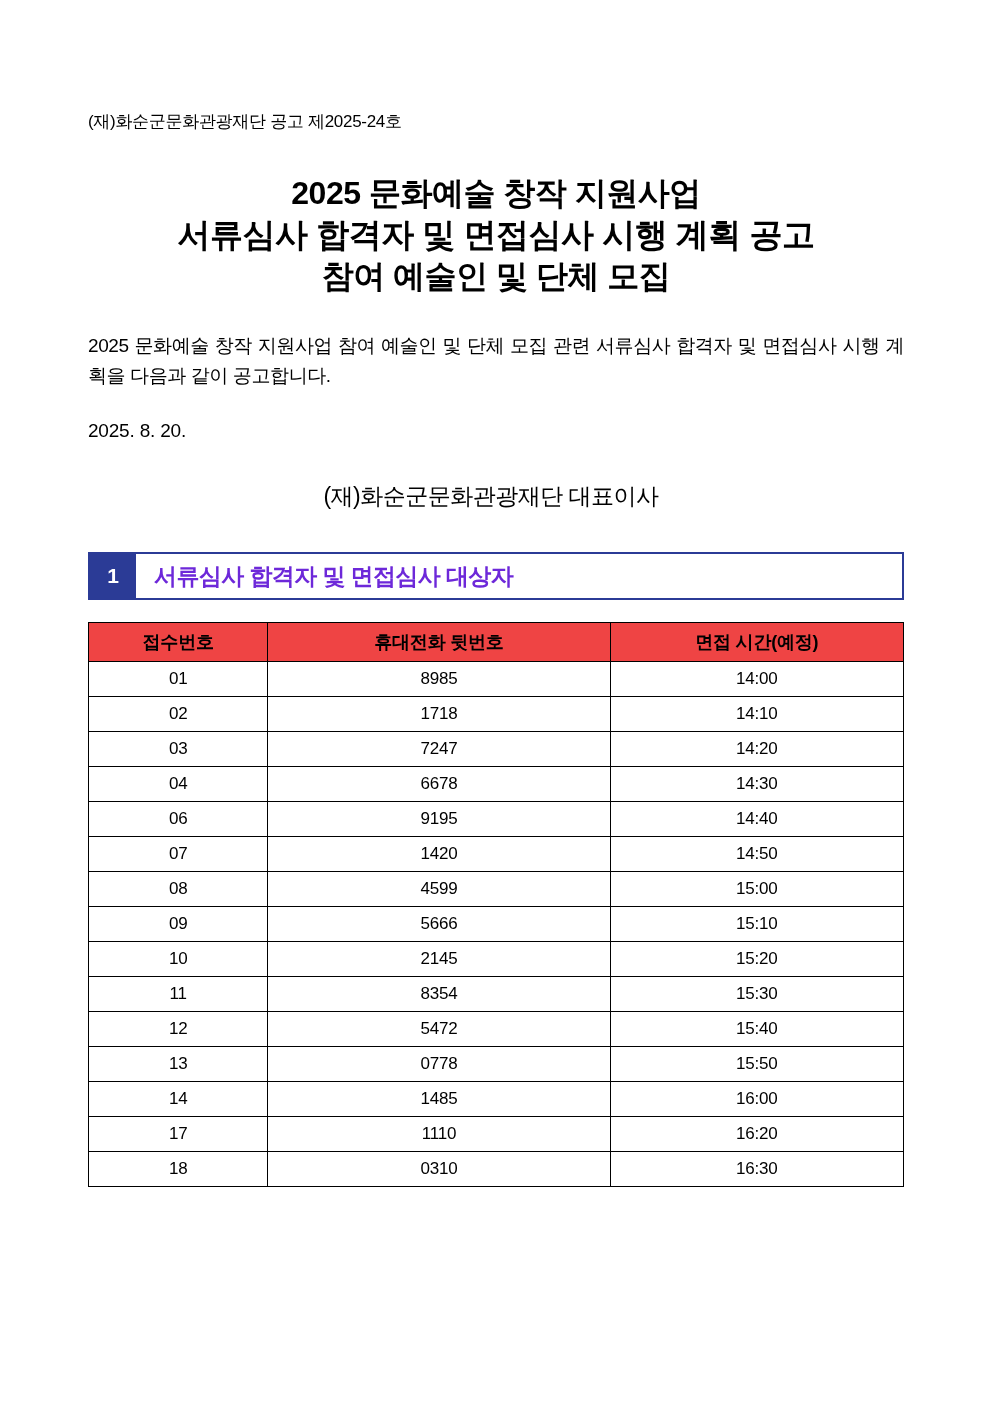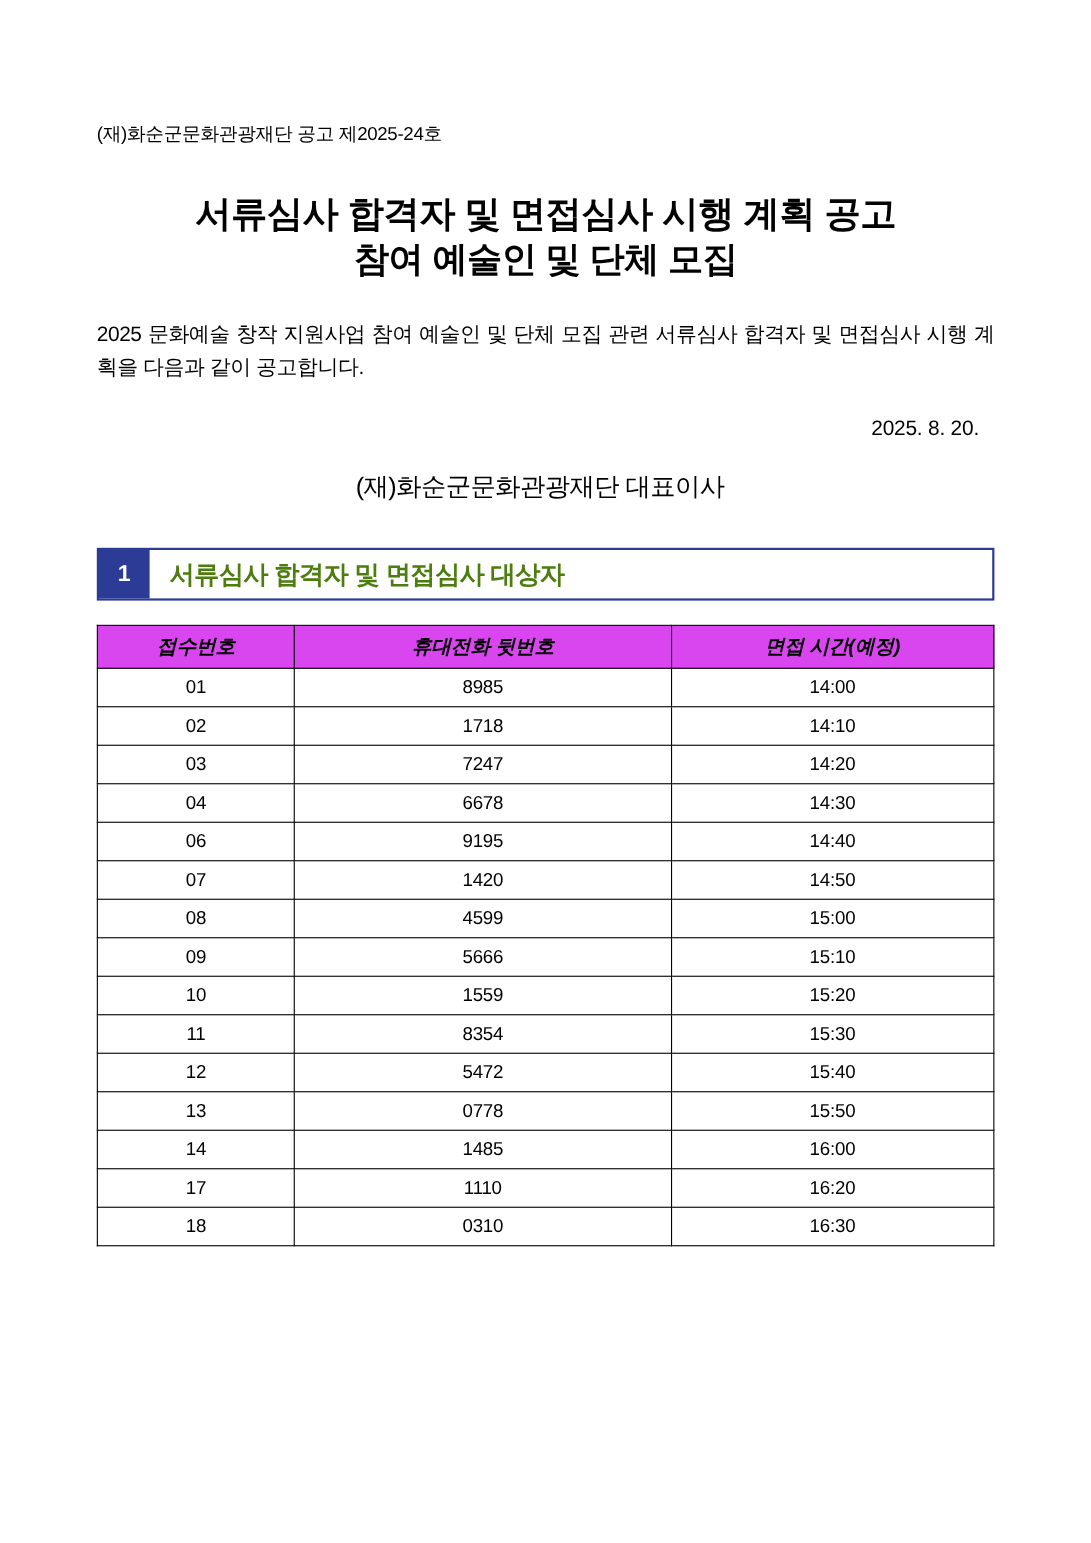--- a/index.html
+++ b/index.html
@@ -46,24 +46,23 @@
 
   .intro {
     font-size: 19px;
     line-height: 1.55;
     letter-spacing: -0.4px;
     text-align: justify;
     margin: 0 0 30px 0;
   }
 
   .date-line {
-    text-align: right;
     font-size: 19px;
     letter-spacing: -0.2px;
-    margin: 0 14px 26px 0;
+    margin: 0 14px 39px 0;
   }
   .issuer-line {
     text-align: center;
     font-size: 23px;
     letter-spacing: -0.5px;
     margin: 0 10px 40px 0;
   }
 
   .section-head {
     display: flex;
@@ -83,57 +82,57 @@
     justify-content: center;
   }
   .section-title {
     flex: 1;
     display: flex;
     align-items: center;
     padding-left: 18px;
     font-size: 23px;
     font-weight: bold;
     letter-spacing: -0.6px;
-    color: #4d7c0f;
+    color: #6d28d9;
   }
 
   table.data {
     width: 100%;
     border-collapse: collapse;
     table-layout: fixed;
   }
   table.data th, table.data td {
     border: 1px solid #000000;
     text-align: center;
     font-size: 17px;
     letter-spacing: -0.2px;
   }
   table.data th {
-    background: #d946ef;
+    background: #ef4444;
     font-weight: bold;
     height: 36px;
     font-size: 18px;
-    font-style: italic;
   }
   table.data td {
     height: 32px;
     font-weight: 400;
   }
   col.c1 { width: 22%; }
   col.c2 { width: 42%; }
   col.c3 { width: 36%; }
 </style>
 </head>
 <body>
 
 <div class="page">
 
   <div class="doc-number">(재)화순군문화관광재단 공고 제2025-24호</div>
 
   <div class="title-block">
+    <div class="title-line line1">2025 문화예술 창작 지원사업</div>
     <div class="title-line line3">서류심사 합격자 및 면접심사 시행 계획 공고</div>
     <div class="title-line line2">참여 예술인 및 단체 모집</div>
   </div>
 
   <p class="intro">2025 문화예술 창작 지원사업 참여 예술인 및 단체 모집 관련 서류심사 합격자 및 면접심사 시행 계획을 다음과 같이 공고합니다.</p>
 
   <div class="date-line">2025. 8. 20.</div>
   <div class="issuer-line">(재)화순군문화관광재단 대표이사</div>
 
   <div class="section-head">
@@ -190,21 +189,21 @@
           <td>4599</td>
           <td>15:00</td>
         </tr>
         <tr>
           <td>09</td>
           <td>5666</td>
           <td>15:10</td>
         </tr>
         <tr>
           <td>10</td>
-          <td>1559</td>
+          <td>2145</td>
           <td>15:20</td>
         </tr>
         <tr>
           <td>11</td>
           <td>8354</td>
           <td>15:30</td>
         </tr>
         <tr>
           <td>12</td>
           <td>5472</td>

